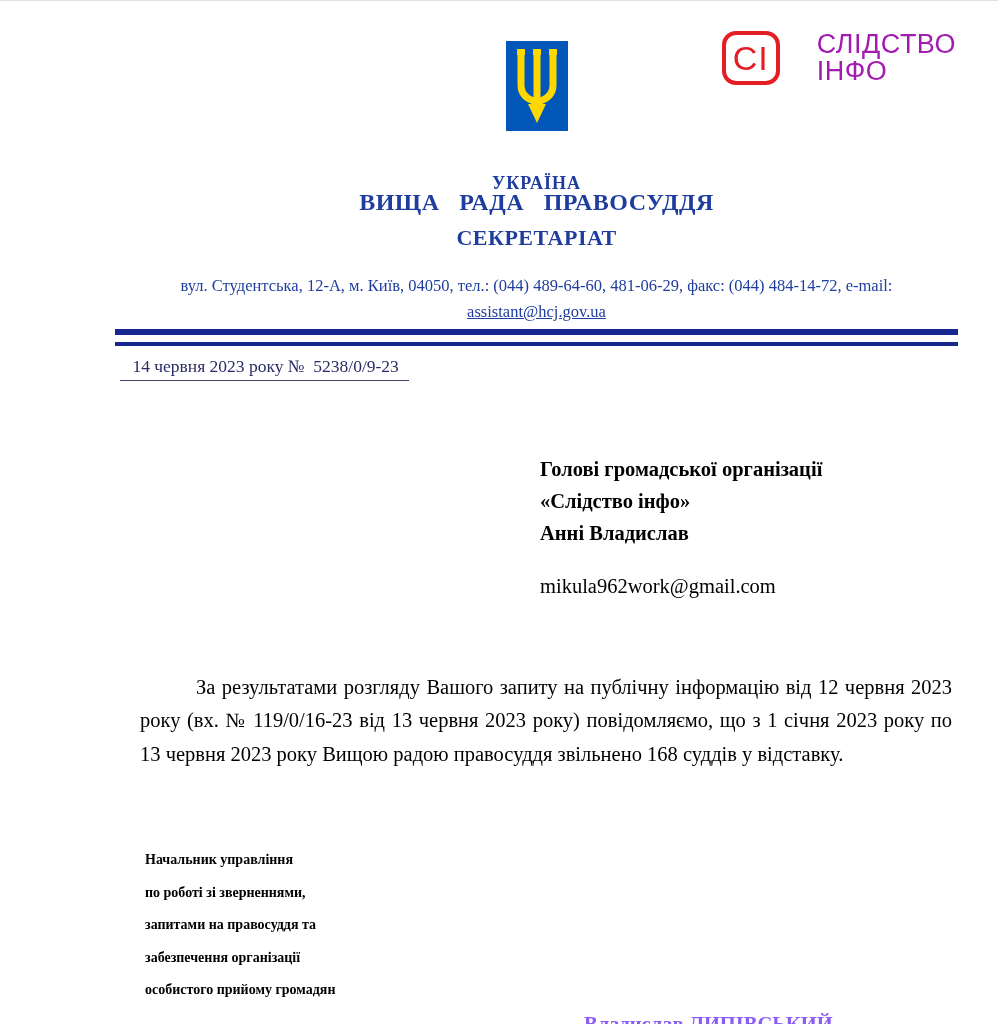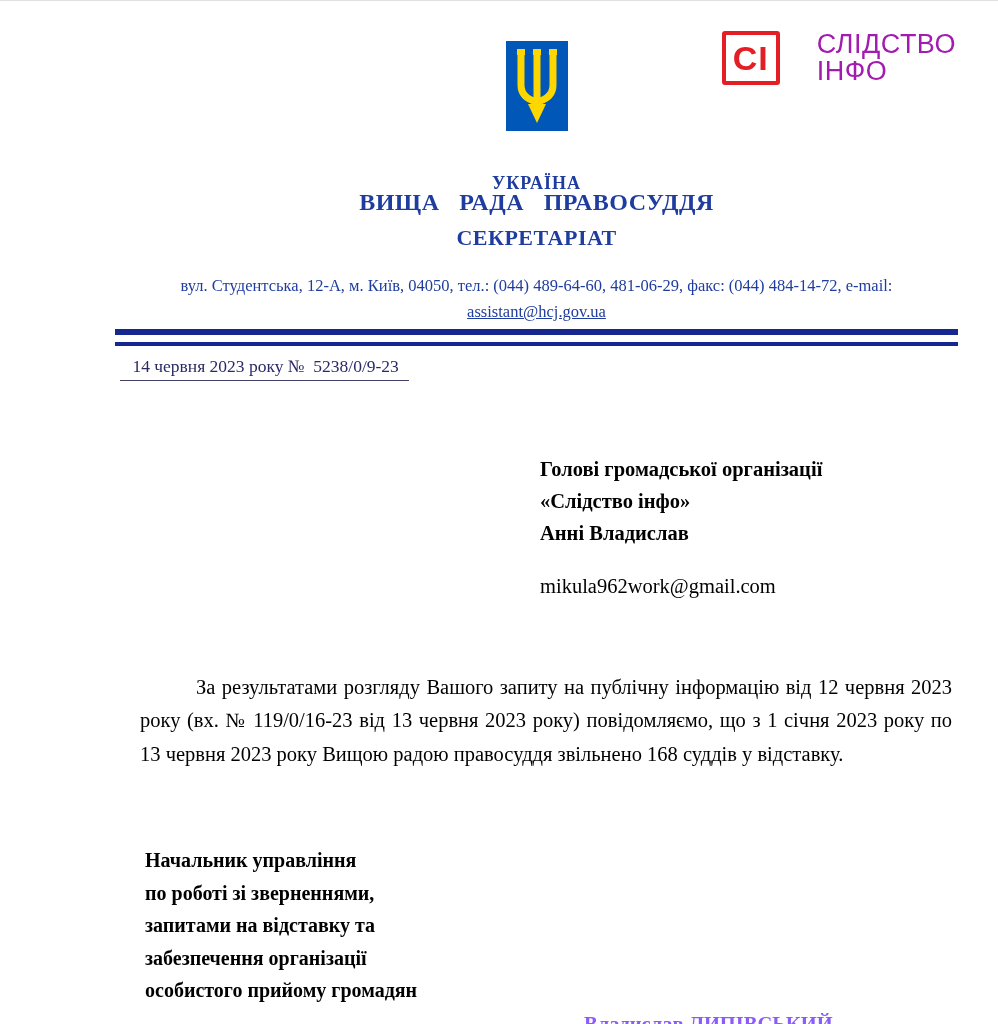--- a/index.html
+++ b/index.html
@@ -22,23 +22,23 @@
     right: 42px;
     display: flex;
     align-items: center;
     gap: 12px;
     font-family: "Liberation Sans", "DejaVu Sans", sans-serif;
   }
   .ci-box {
     width: 58px;
     height: 54px;
     border: 4px solid var(--logo-red, #e31e25);
-    border-radius: 3px;
+    border-radius: 14px;
     color: var(--logo-red, #e31e25);
-    font-weight: bold;
+    font-weight: normal;
     font-size: 34px;
     display: flex;
     align-items: center;
     justify-content: center;
     letter-spacing: 1px;
   }
   .logo-text {
     display: flex;
     flex-direction: column;
     font-weight: normal;
@@ -111,21 +111,21 @@
     text-align: justify;
     text-indent: 56px;
     color: #000;
   }
 
   
   .sig-title {
     position: absolute;
     left: 145px;
     top: 843px;
-    font-size: 20px;
+    font-size: 14px;
     font-weight: bold;
     line-height: 32.5px;
     color: #000;
   }
   .sig-name {
     position: absolute;
     left: 584px;
     top: 1012px;
     font-size: 20.5px;
     font-weight: bold;
@@ -177,19 +177,19 @@
     <div>«Слідство інфо»</div>
     <div>Анні Владислав</div>
     <div class="recipient-email">mikula962work@gmail.com</div>
   </div>
 
   <p class="body-par">За результатами розгляду Вашого запиту на публічну інформацію від 12 червня 2023 року (вх. № 119/0/16-23 від 13 червня 2023 року) повідомляємо, що з 1 січня 2023 року по 13 червня 2023 року Вищою радою правосуддя звільнено 168 суддів у відставку.</p>
 
   <div class="sig-title">
     <div>Начальник управління</div>
     <div>по роботі зі зверненнями,</div>
-    <div>запитами на відставку та</div>
+    <div>запитами на правосуддя та</div>
     <div>забезпечення організації</div>
     <div>особистого прийому громадян</div>
   </div>
   <div class="sig-name">Владислав ЛИПІВСЬКИЙ</div>
 
 </div>
 
 </body></html>

